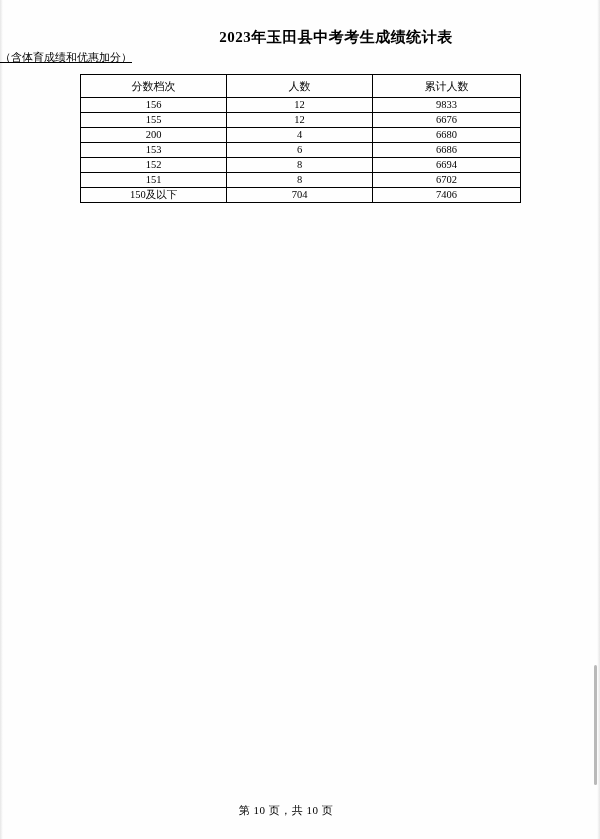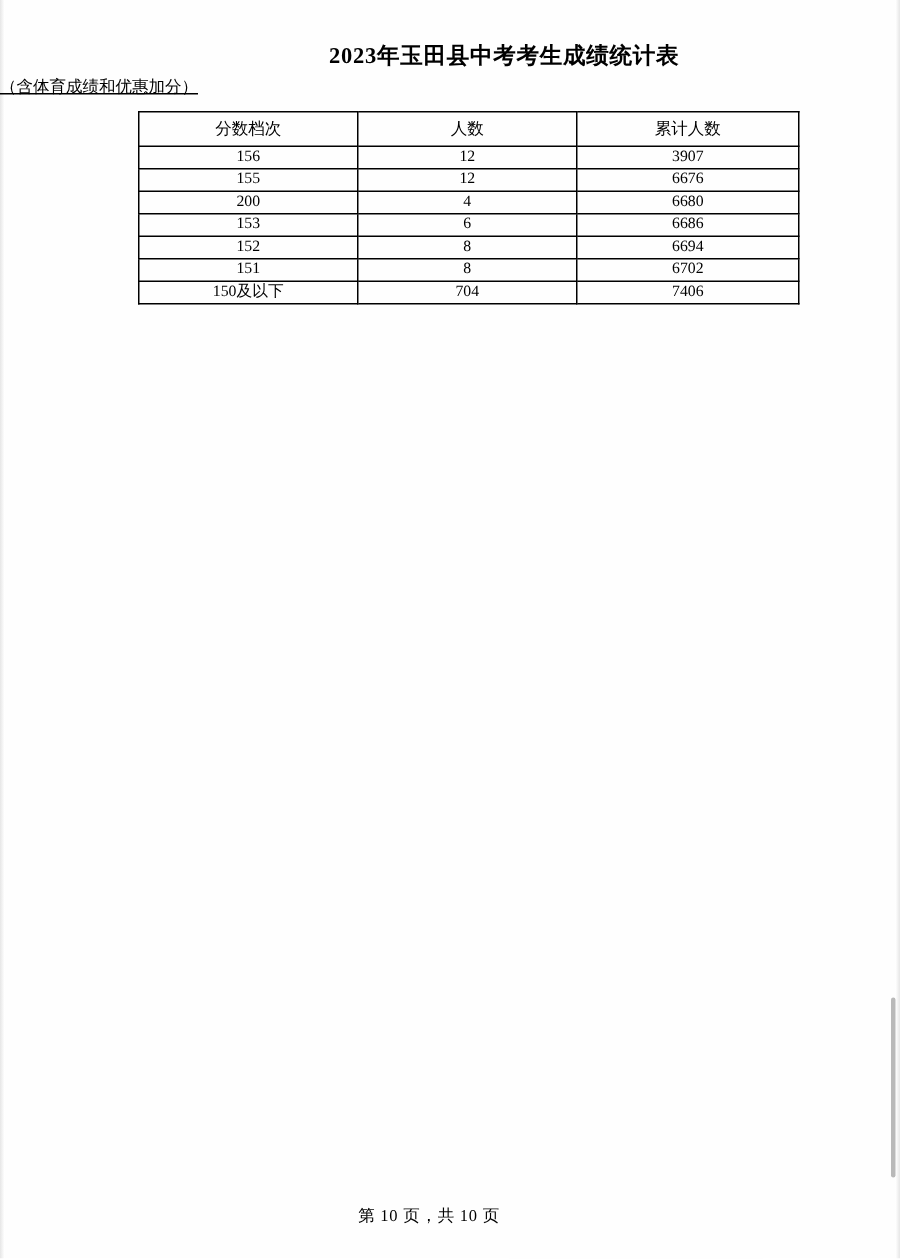--- a/index.html
+++ b/index.html
@@ -44,21 +44,20 @@
     font-family: "Liberation Serif", "DejaVu Serif", serif;
     text-decoration: underline;
   }
   .score-table {
     position: absolute;
     top: 74px;
     left: 80px;
     width: 440px;
     border-collapse: collapse;
     table-layout: fixed;
-    margin-left: 12px;
   }
   .score-table th,
   .score-table td {
     border: 1px solid #000000;
     text-align: center;
     font-size: 10.5px;
     font-family: "Liberation Serif", "DejaVu Serif", serif;
     font-weight: normal;
     height: 14px;
     line-height: 14px;
@@ -129,21 +128,21 @@
       <tr>
         <th>分数档次</th>
         <th>人数</th>
         <th>累计人数</th>
       </tr>
     </thead>
     <tbody>
       <tr>
         <td>156</td>
         <td>12</td>
-        <td>3907</td>
+        <td>9833</td>
       </tr>
       <tr>
         <td>155</td>
         <td>12</td>
         <td>6676</td>
       </tr>
       <tr>
         <td>200</td>
         <td>4</td>
         <td>6680</td>

